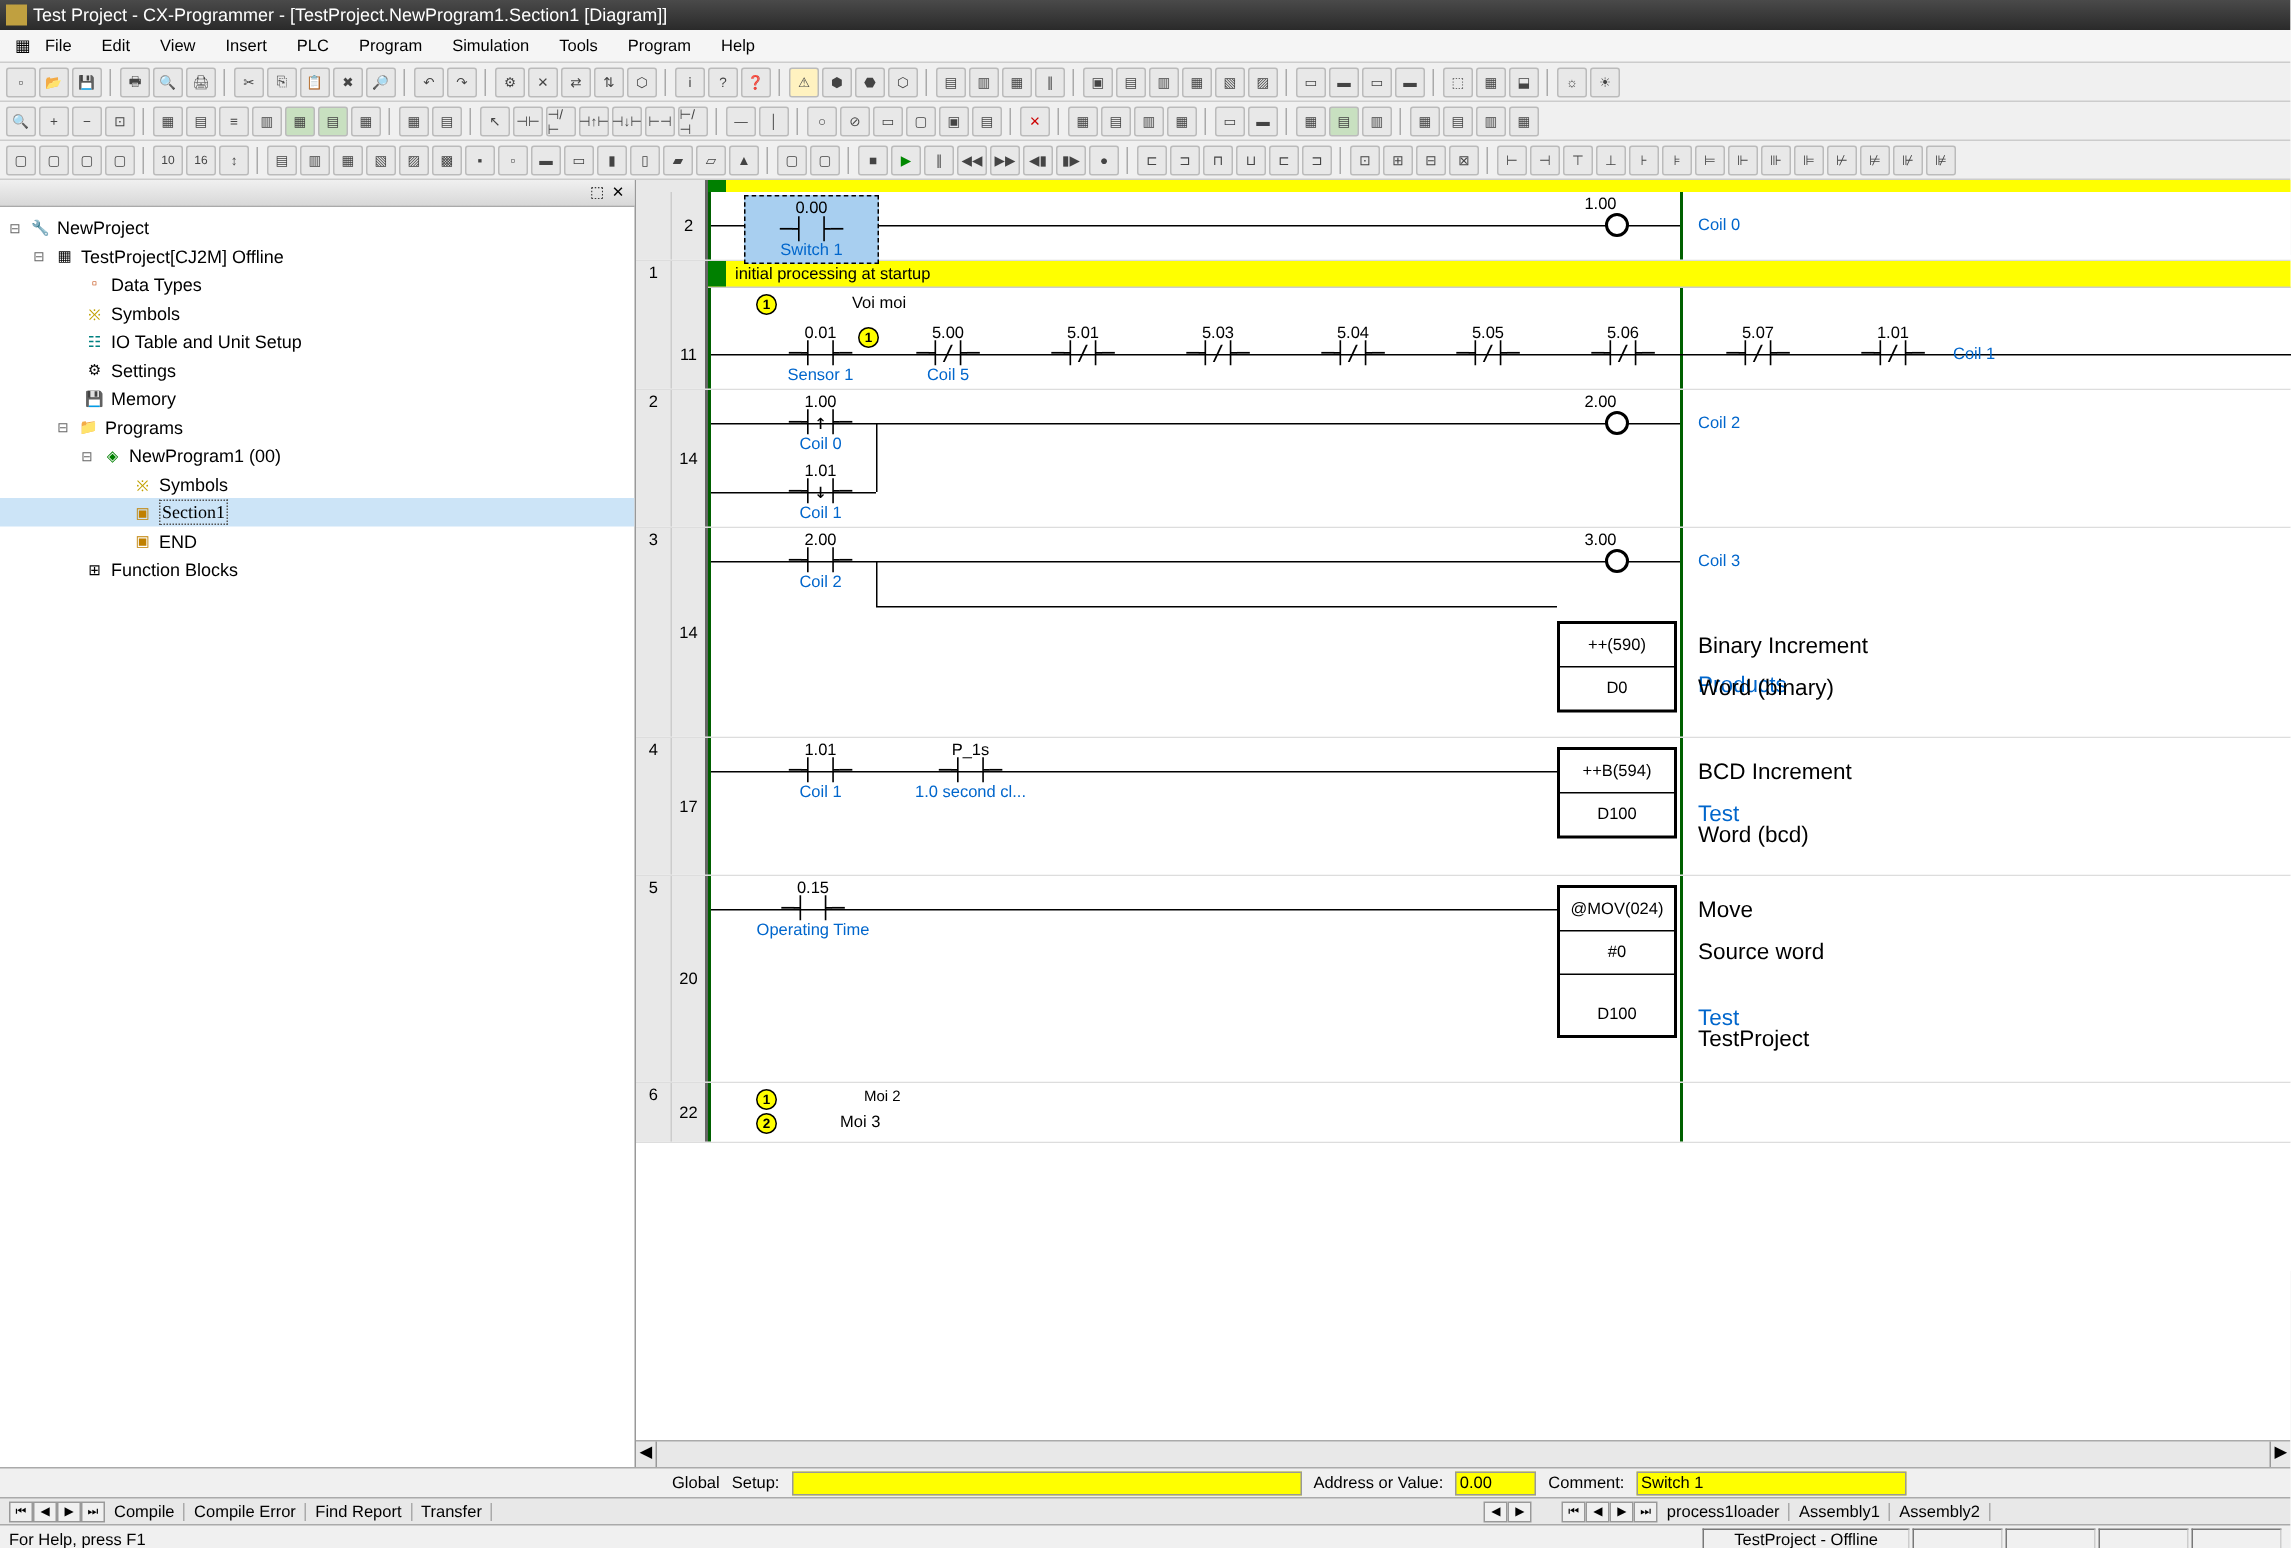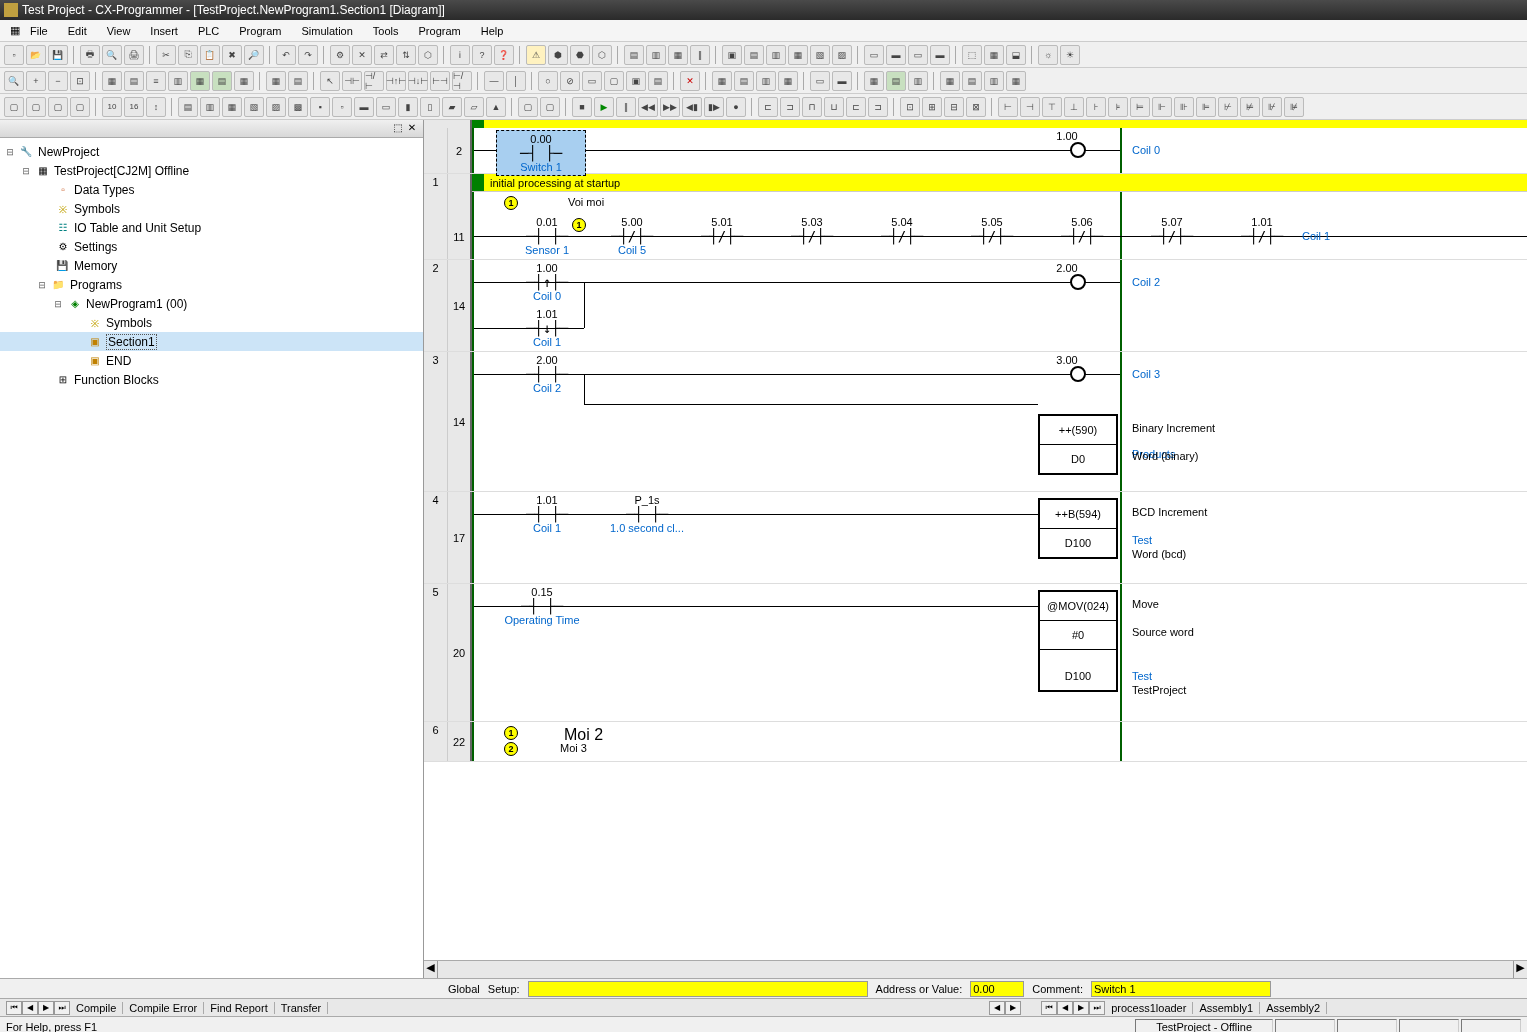--- a/index.html
+++ b/index.html
@@ -13,21 +13,21 @@
 .tsep { width: 2px; height: 18px; border-left: 1px solid #aaa; margin: 0 3px; }
 .main { display: flex; height: calc(100% - 20px - 22px - 26px - 26px - 26px - 18px - 18px - 18px); }
 .sidebar { width: 424px; background: #fff; border-right: 1px solid #999; display: flex; flex-direction: column; }
 .sidebar-titlebar { background: linear-gradient(#f0f0f0,#d8d8d8); height: 18px; display: flex; justify-content: flex-end; align-items: center; padding: 0 4px; border-bottom: 1px solid #aaa; }
 .sidebar-close { width: 14px; height: 14px; font-size: 10px; text-align: center; cursor: default; }
 .tree { flex: 1; overflow: auto; padding: 4px 0; font-size: 12px; }
 .tree-node { display: flex; align-items: center; height: 19px; padding-left: 6px; white-space: nowrap; }
 .tree-node .exp { width: 12px; text-align: center; color: #666; font-size: 9px; }
 .tree-node .ticon { width: 16px; height: 14px; margin: 0 3px; display: flex; align-items: center; justify-content: center; font-size: 10px; }
 .tree-node.selected { background: #cce4f7; }
-.tree-node.selected .label { border: 1px dotted #555; padding: 0 1px; }
+.tree-node.selected .label { border: 1px dotted #555; padding: 0 1px; font-family: Liberation Serif, serif; }
 .sidebar-tabs { height: 20px; background: #e8e8e8; border-top: 1px solid #aaa; display: flex; align-items: flex-end; padding-left: 8px; }
 .sidebar-tab { background: #fff; border: 1px solid #999; border-bottom: none; padding: 1px 8px; font-size: 11px; border-radius: 0 0 4px 4px; }
 .diagram-area { flex: 1; background: #fff; position: relative; overflow: hidden; }
 .rungs { position: absolute; left: 0; top: 0; right: 0; bottom: 18px; overflow: auto; }
 .comment-bar { background: #ffff00; height: 18px; display: flex; align-items: center; font-size: 11px; border-bottom: 1px solid #ccc; }
 .comment-bar .green { width: 12px; height: 100%; background: #008000; margin-right: 6px; }
 .rung-row { display: flex; border-bottom: 1px solid #ddd; position: relative; }
 .rung-num { width: 24px; background: #e8e8e8; border-right: 1px solid #ccc; font-size: 11px; padding: 2px; text-align: center; }
 .rung-step { width: 24px; background: #e8e8e8; border-right: 2px solid #666; font-size: 11px; display: flex; align-items: center; justify-content: center; }
 .ladder-body { flex: 1; position: relative; background: #fff; }
@@ -35,21 +35,21 @@
 .hline { position: absolute; height: 1px; background: #000; }
 .contact { position: absolute; font-size: 11px; text-align: center; }
 .contact .addr { color: #000; }
 .contact .sym { font-family: monospace; font-size: 14px; }
 .contact .name { color: #0066cc; font-size: 11px; }
 .coil { position: absolute; width: 16px; height: 16px; border: 2px solid #000; border-radius: 50%; background: #fff; }
 .coil-label { position: absolute; font-size: 11px; color: #0066cc; }
 .box-instr { position: absolute; border: 2px solid #000; background: #fff; font-size: 11px; text-align: center; }
 .box-instr .ln { border-bottom: 1px solid #000; padding: 8px 4px; }
 .box-instr .ln:last-child { border-bottom: none; }
-.side-label { position: absolute; font-size: 11px; }
+.side-label { position: absolute; font-size: 15px; }
 .diag-scroll { position: absolute; left: 0; right: 0; bottom: 0; height: 18px; background: #e8e8e8; border-top: 1px solid #aaa; display: flex; }
 .yellow-marker { position: absolute; width: 14px; height: 14px; background: #ffff00; border: 1px solid #000; border-radius: 50%; display: flex; align-items: center; justify-content: center; font-size: 9px; font-weight: bold; }
 .selected-contact { background: #a8cff0; border: 1px dashed #000; }
 .infobar { height: 20px; background: #f0f0f0; border-top: 1px solid #aaa; display: flex; align-items: center; font-size: 11px; padding: 0 8px; gap: 8px; }
 .infobar input { background: #ffff00; border: 1px solid #999; height: 16px; font-size: 11px; padding: 0 2px; }
 .tab-strip { height: 18px; background: #e8e8e8; border-top: 1px solid #aaa; display: flex; align-items: center; font-size: 11px; }
 .tab-strip .nav { display: flex; gap: 0; }
 .tab-strip .navbtn { width: 16px; height: 14px; border: 1px solid #999; background: #f0f0f0; font-size: 8px; display: flex; align-items: center; justify-content: center; }
 .tab-strip .tab { padding: 0 6px; border-right: 1px solid #aaa; }
 .statusbar { height: 20px; background: #f0f0f0; border-top: 1px solid #aaa; display: flex; align-items: center; font-size: 11px; padding: 0 6px; justify-content: space-between; }
@@ -533,21 +533,21 @@
       </div>
 
       <div class="rung-row" style="height:40px">
         <div class="rung-num">6</div>
         <div class="rung-step">22</div>
         <div class="ladder-body">
           <div class="lv" style="left:0"></div>
             <div class="lv" style="left:648px"></div>
           <div class="yellow-marker" style="left:32px;top:4px">1</div>
           <div class="yellow-marker" style="left:32px;top:20px">2</div>
-          <span style="position:absolute;left:92px;top:4px;font-size:16px">Moi 2</span>
+          <span style="position:absolute;left:104px;top:4px;font-size:10px">Moi 2</span>
           <span style="position:absolute;left:88px;top:20px;font-size:11px">Moi 3</span>
         </div>
       </div>
 
     </div>
 
     <div class="diag-scroll">
       <div style="width:14px;border-right:1px solid #999;text-align:center">◀</div>
       <div style="flex:1"></div>
       <div style="width:14px;border-left:1px solid #999;text-align:center">▶</div>

